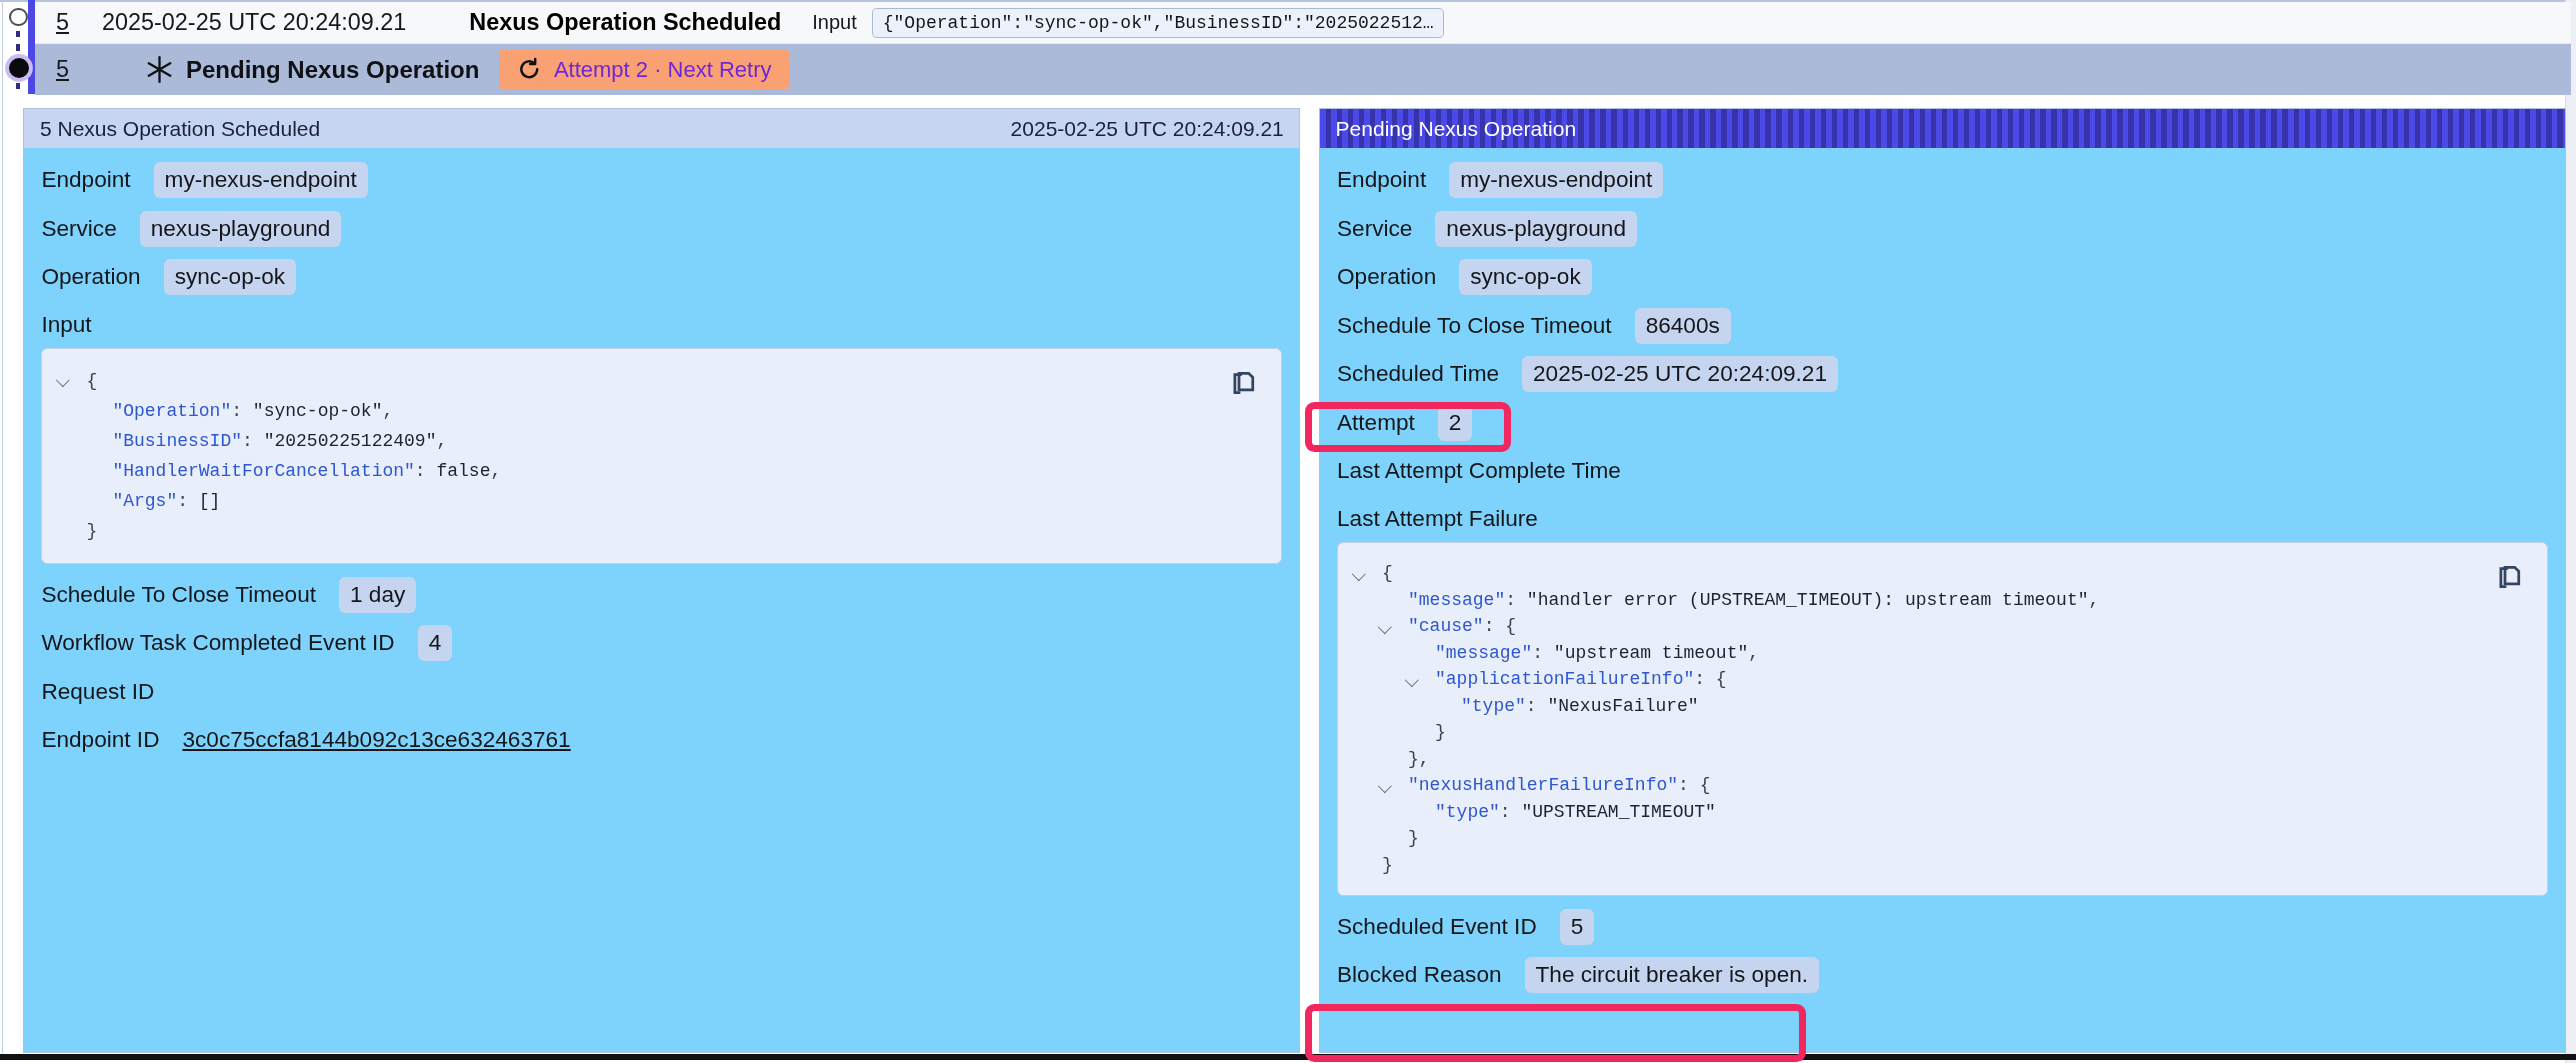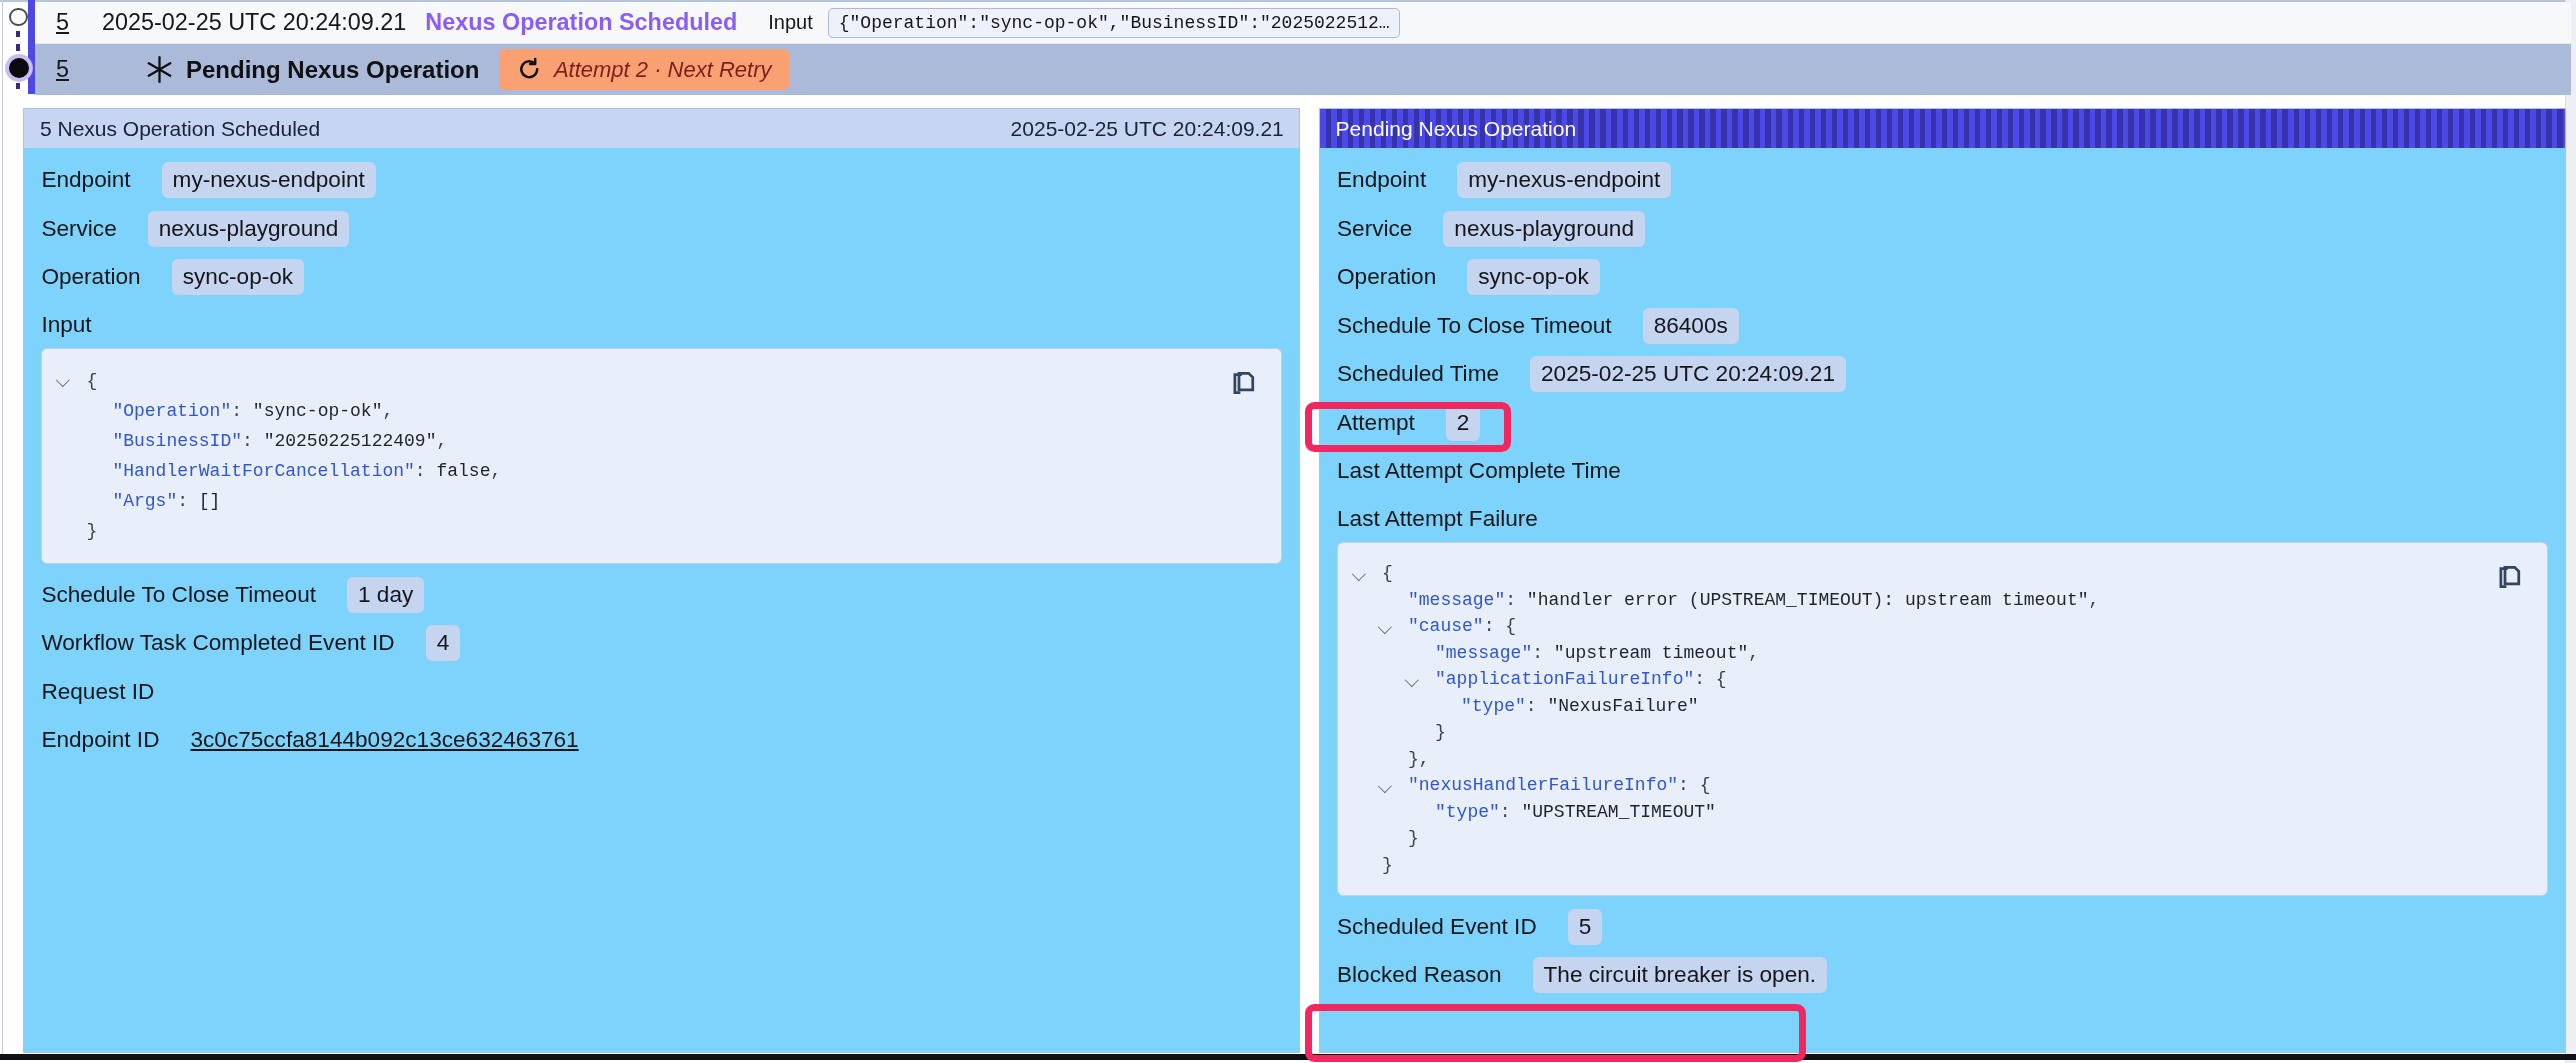--- a/index.html
+++ b/index.html
@@ -17,37 +17,37 @@
   .tl-dash{position:absolute;left:16.4px;width:3.9px;background:repeating-linear-gradient(180deg,#312e81 0 6.2px,transparent 6.2px 13.3px);z-index:2;}
   .tl-dash.a{top:31px;height:26.5px;}
   .tl-dash.b{top:83px;height:12.5px;}
   .tl-filled-circle{position:absolute;left:8.6px;top:58px;width:20px;height:20px;border-radius:50%;background:#0b0b0e;box-shadow:0 0 0 3.9px #c9bcf2;z-index:3;}
   .tl-active-bar{position:absolute;left:28px;top:0;width:7px;height:94px;background:#4b48e6;z-index:2;}
   
   .row1{position:absolute;left:35px;top:2.3px;width:2536px;height:41px;background:#f7f8fa;border-bottom:0.8px solid #e3e7ee;display:flex;align-items:center;}
   .row2{position:absolute;left:35px;top:44px;width:2536px;height:51px;background:#abbad8;display:flex;align-items:center;}
   .ev-num{font-size:23.4px;color:#17181c;text-decoration:underline;margin-left:21px;}
   .row1 .ev-time{font-size:23.4px;margin-left:33px;color:#17181c;}
-  .row1 .ev-title{font-size:23.4px;font-weight:700;margin-left:19px;color:#8b5cf6;}
+  .row1 .ev-title{font-size:23.4px;font-weight:700;margin-left:63px;color:#000000;}
   .row1 .ev-input-label{font-size:20px;margin-left:31px;color:#17181c;}
   .row1 .ev-input-preview{margin-left:15.6px;font-family:"Liberation Mono","DejaVu Sans Mono",monospace;font-size:18px;background:#edf1fb;border:1.6px solid #aab9d6;border-radius:4.7px;padding:3.9px 9.4px;color:#15161a;white-space:nowrap;}
   .row2 .asterisk{margin-left:75px;width:31px;height:31px;}
   .row2 .ev-title{font-size:24px;font-weight:700;margin-left:11px;color:#101114;}
   .retry-badge{margin-left:20px;height:41px;background:#f9a173;border-radius:4.7px;display:flex;align-items:center;padding:0 17px;gap:11px;}
-  .retry-badge span{font-size:22px;color:#7f1d1d;font-style:italic;}
+  .retry-badge span{font-size:22px;color:#6d28d9;}
   .retry-badge svg{width:26.5px;height:26.5px;}
   
   .panel{position:absolute;background:#7dd3fc;border:1.6px solid #b2c0dd;box-sizing:border-box;}
   .panel.left{left:23.4px;top:108px;width:1277px;height:945px;}
   .panel.right{left:1319px;top:108px;width:1247px;height:945px;}
   .panel-header{height:39px;display:flex;align-items:center;justify-content:space-between;padding:0 15.6px;font-size:21px;color:#1a2138;}
   .panel.left .panel-header{background:#c6d5f1;}
   .panel.right .panel-header{background:repeating-linear-gradient(90deg,#4c49e9 0 5.5px,#3633ab 5.5px 11px);color:#ffffff;}
   .panel-body{padding:1.6px 17px 0 17px;}
-  .frow{display:flex;align-items:center;gap:31px;margin-top:12.5px;height:36px;font-size:22.6px;}
+  .frow{display:flex;align-items:center;gap:23px;margin-top:12.5px;height:36px;font-size:22.6px;}
   .frow .flabel{color:#15161a;white-space:nowrap;}
   .fbadge{background:#c5d4ef;border-radius:6.2px;padding:5px 11px;color:#15161a;white-space:nowrap;}
   .flink{color:#15161a;text-decoration:underline;white-space:nowrap;}
   .label-row{margin-top:15.6px;height:28px;display:flex;align-items:center;font-size:22.6px;color:#15161a;}
   
   .codeblock{position:relative;margin-top:9.4px;background:#e9eefb;border:1.6px solid #c3cfe8;border-radius:6.2px;box-sizing:border-box;
     font-family:"Liberation Mono","DejaVu Sans Mono",monospace;font-size:18px;color:#1e2330;padding:17px 0;}
   .codeblock.tall{padding:17px 0;}
   .cline{position:relative;line-height:26.5px;white-space:pre;}
   .codeblock.left-input .cline{line-height:30px;}

